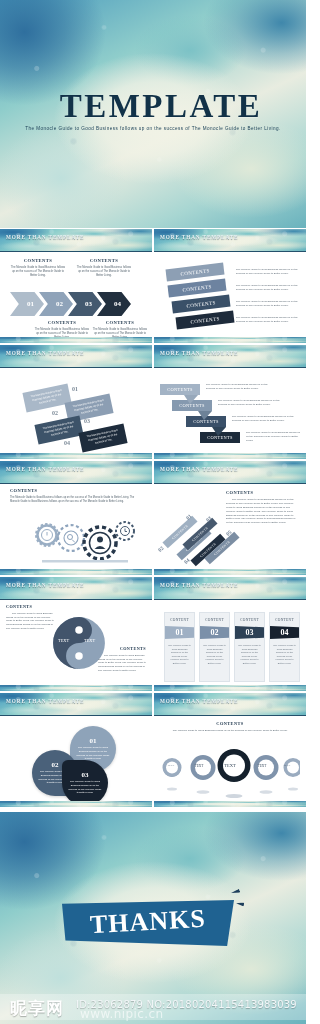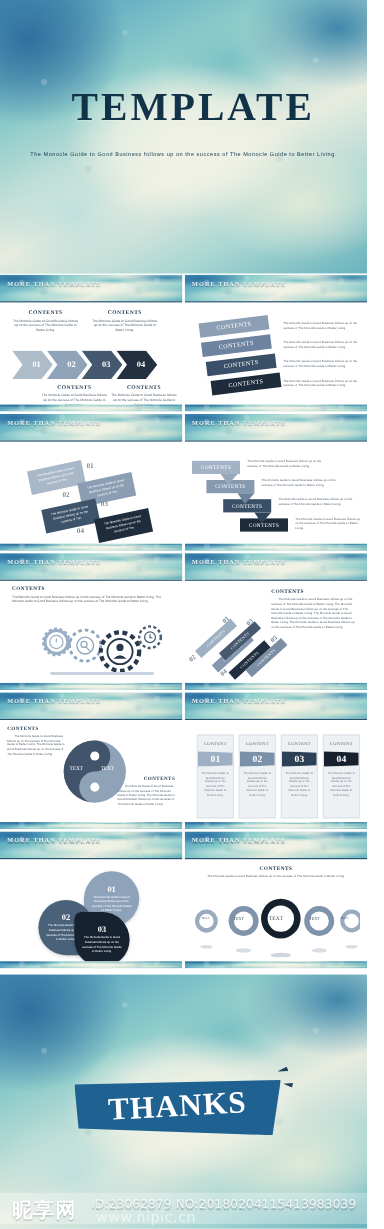--- a/index.html
+++ b/index.html
@@ -30,21 +30,21 @@
       radial-gradient(circle at 68% 40%, rgba(255,255,255,.45) 0 1.5px, transparent 3px),
       radial-gradient(circle at 86% 22%, rgba(255,255,255,.5) 0 2px, transparent 3px),
       radial-gradient(circle at 52% 70%, rgba(255,255,255,.4) 0 1.5px, transparent 3px),
       radial-gradient(circle at 24% 62%, rgba(45,95,135,.25) 0 2px, transparent 4px),
       radial-gradient(circle at 76% 58%, rgba(45,95,135,.2) 0 2px, transparent 4px);
   }
 
   
   .cover { position:absolute; left:0; top:0; width:306px; height:228px; overflow:hidden; }
   .cover-title {
-    position:absolute; left:0; right:0; top:72px; text-align:center;
+    position:absolute; left:0; right:0; top:88px; text-align:center;
     font-family:"Liberation Serif", serif; font-weight:700; font-size:33px;
     letter-spacing:2.5px; color:#123248; text-shadow:0 1px 0 rgba(255,255,255,.25);padding-left:16px;
   }
   .cover-sub {
     position:absolute; left:16px; right:16px; top:126px; text-align:center;
     font-size:4.6px; letter-spacing:.45px; color:#1d4258; white-space:nowrap;
   }
 
   
   .slide { position:absolute; width:152px; height:114px; background:#fff; overflow:hidden; }

